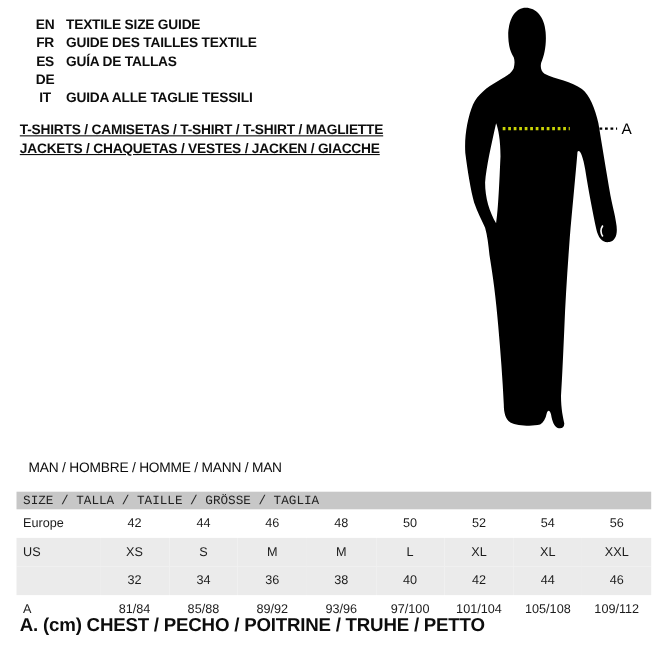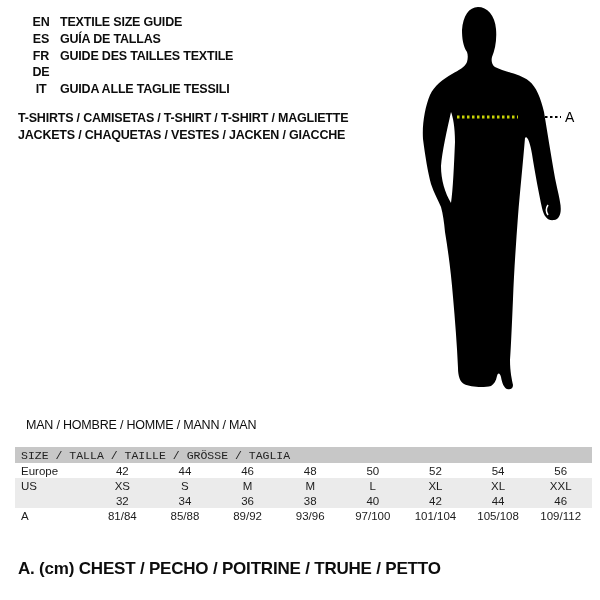--- a/index.html
+++ b/index.html
@@ -6,52 +6,52 @@
   .canvas{
     position:relative;width:600px;height:600px;background:#ffffff;overflow:hidden;
     font-family:"Liberation Sans", sans-serif;color:#0d0d0d;
   }
   
   .lang-list{position:absolute;left:22px;top:14px;}
   .lang-row{display:flex;line-height:16.8px;font-size:12.5px;font-weight:bold;letter-spacing:-0.2px;text-align:center;}
   .lang-code{width:38px;flex:0 0 38px;}
   
   .categories{position:absolute;left:18px;top:110px;}
-  .cat-line{font-size:12.5px;font-weight:bold;line-height:17px;letter-spacing:-0.2px;}
+  .cat-line{font-size:12.5px;font-weight:bold;line-height:17px;letter-spacing:-0.2px;text-decoration:underline;}
   
   .figure{position:absolute;left:408px;top:0;width:192px;height:410px;}
   
   .section-title{position:absolute;left:26px;top:418px;font-size:12.5px;font-weight:normal;letter-spacing:-0.2px;}
   
   .size-table{position:absolute;left:15px;top:447px;width:577px;border-collapse:collapse;table-layout:fixed;
     font-size:11.5px;color:#1c1c1c;}
-  .size-table td{padding:0;height:15px;text-align:center;vertical-align:middle;white-space:nowrap;}
+  .size-table td{padding:0;height:26px;text-align:center;vertical-align:middle;white-space:nowrap;}
   .size-table td.lbl{text-align:left;padding-left:6px;}
   .size-table tr.head td{background:#c7c7c7;text-align:left;padding-left:6px;height:16px;color:#222;font-family:Liberation Mono, monospace;}
   .size-table tr.stripe td{background:#ebebeb;}
   
   .footnote{position:absolute;left:18px;top:559px;font-size:17px;font-weight:bold;letter-spacing:-0.2px;}
 </style>
 </head>
 <body>
 
 <div class="canvas">
 
   <div class="lang-list">
     <div class="lang-row">
       <span class="lang-code">EN</span>
       <span>TEXTILE SIZE GUIDE</span>
     </div>
     <div class="lang-row">
+      <span class="lang-code">FR</span>
+      <span>GUIDE DES TAILLES TEXTILE</span>
+    </div>
+    <div class="lang-row">
       <span class="lang-code">ES</span>
       <span>GUÍA DE TALLAS</span>
-    </div>
-    <div class="lang-row">
-      <span class="lang-code">FR</span>
-      <span>GUIDE DES TAILLES TEXTILE</span>
     </div>
     <div class="lang-row">
       <span class="lang-code">DE</span>
     </div>
     <div class="lang-row">
       <span class="lang-code">IT</span>
       <span>GUIDA ALLE TAGLIE TESSILI</span>
     </div>
   </div>
 

